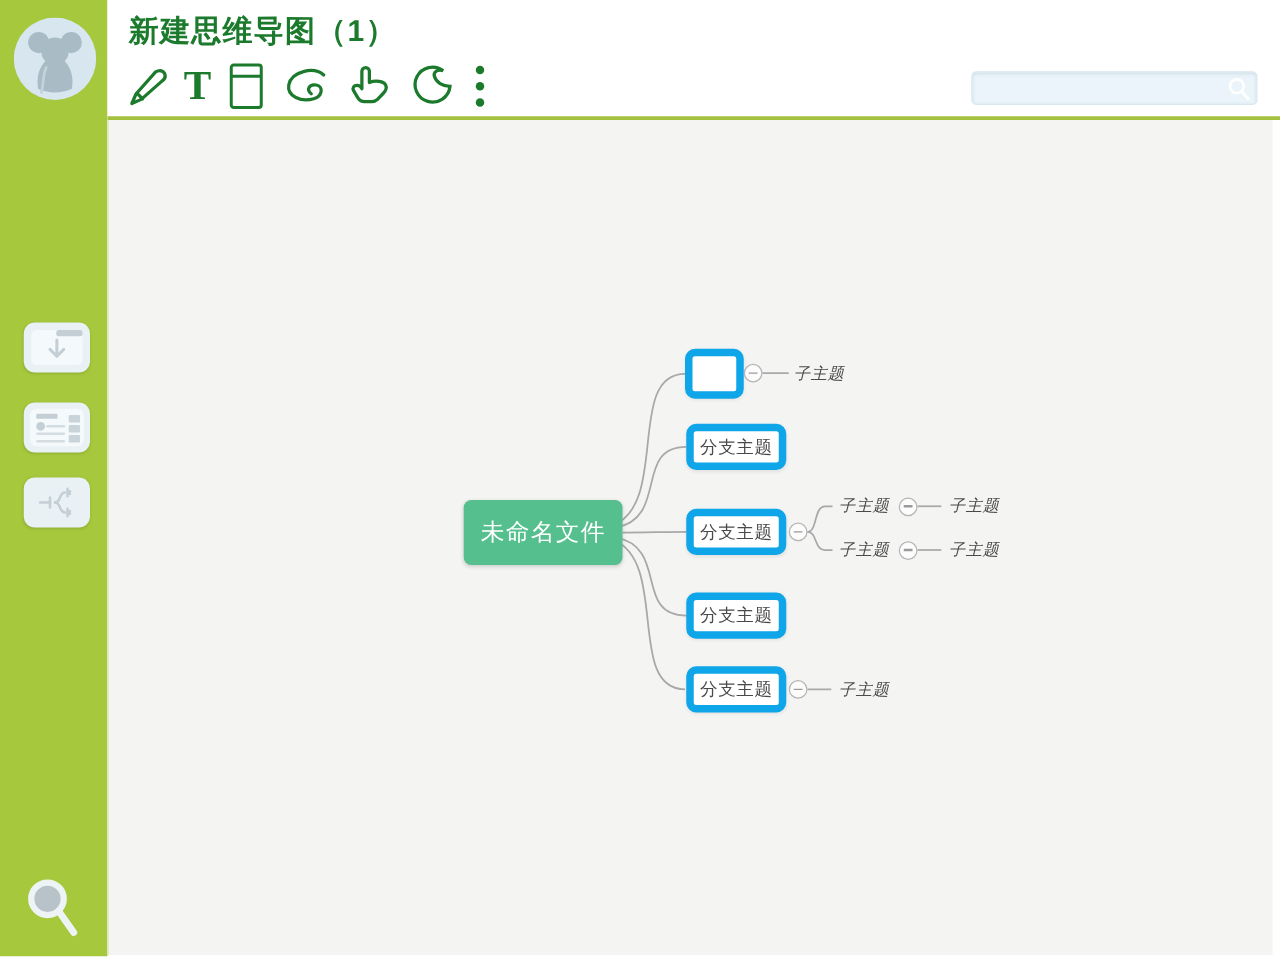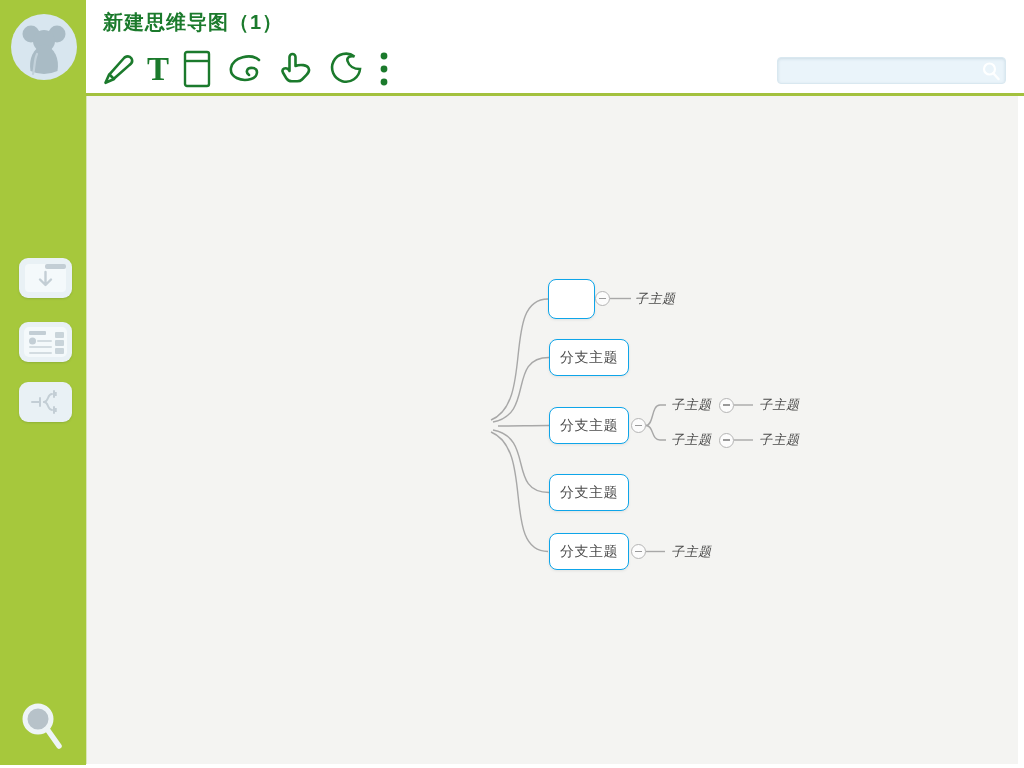--- a/index.html
+++ b/index.html
@@ -12,21 +12,21 @@
   .logo { position:absolute; left:11px; top:14px; width:66px; height:66px; }
   .side-tile { position:absolute; left:19px; width:53px; height:40px; border-radius:9px;
                background:#e9f1f5; box-shadow:0 1px 2px rgba(80,110,40,.25); cursor:pointer;
                display:flex; align-items:center; justify-content:center; }
   .tile-1 { top:258px; } .tile-2 { top:322px; } .tile-3 { top:382px; }
   .side-search { position:absolute; left:12px; top:694px; width:58px; height:62px; cursor:pointer; }
 
   
   .header { position:absolute; left:86px; top:0; width:938px; height:96px; background:#ffffff;
             border-bottom:3px solid #a3c13e; }
-  .doc-title { position:absolute; left:17px; top:9px; font-size:20px; font-weight:bold;
+  .doc-title { position:absolute; left:17px; top:9px; font-size:24px; font-weight:bold;
                color:#1b7a2c; letter-spacing:1px; white-space:nowrap; }
   .toolbar { position:absolute; left:15px; top:47px; height:44px; display:flex;
              align-items:center; gap:13px; }
   .tool { display:flex; align-items:center; justify-content:center; cursor:pointer; }
   .tool-T { font-family:"Liberation Serif","DejaVu Serif",serif; font-weight:bold;
             font-size:33px; line-height:34px; color:#1b7a2c; }
   .searchbox { position:absolute; right:18px; top:57px; width:229px; height:27px; }
   .searchbox input { width:100%; height:100%; border:1px solid #d9e8f0; border-radius:4px;
             background:#eaf4fa; box-shadow:inset 0 1px 3px rgba(120,150,170,.25);
             padding:0 30px 0 8px; font-size:13px; color:#456; outline:none; }
@@ -35,21 +35,21 @@
   
   .canvas { position:absolute; left:86px; top:96px; width:932px; height:668px;
             background:#f4f4f2; border-left:1px solid #d9e6b8; }
   .wires { position:absolute; left:0; top:0; width:932px; height:668px; }
 
   .node { position:absolute; display:flex; align-items:center; justify-content:center;
           cursor:pointer; }
   .root-node { left:284px; top:304px; width:127px; height:52px; background:#55bf8e;
                border-radius:6px; box-shadow:0 1px 3px rgba(0,0,0,.15); }
   .root-node span { color:#ffffff; font-size:19px; letter-spacing:1px; }
-  .branch { background:#ffffff; border:1px solid #0ea5e9; border-radius:8px;
+  .branch { background:#ffffff; border:6px solid #0ea5e9; border-radius:8px;
             box-shadow:0 1px 3px rgba(0,0,0,.08); }
   .branch span { color:#4a4a4a; font-size:14px; font-weight:500; letter-spacing:.5px; }
   .b1 { left:461px; top:183px; width:47px; height:40px; }
   .b2 { left:462px; top:243px; width:80px; height:37px; }
   .b3 { left:462px; top:311px; width:80px; height:37px; }
   .b4 { left:462px; top:378px; width:80px; height:37px; }
   .b5 { left:462px; top:437px; width:80px; height:37px; }
 
   .leaf { position:absolute; transform:translateY(-50%); font-size:13px; font-weight:500;
           color:#4a4a4a; letter-spacing:.5px; white-space:nowrap; cursor:pointer;font-style:italic; }
@@ -190,20 +190,23 @@
         <path d="M404 336 C448 354 414 455.5 461 455.5"></path>
         <path d="M523 202.5 L544 202.5"></path>
         <path d="M559 329.5 C567 329.5 564 309 573 309 L579 309"></path>
         <path d="M559 329.5 C567 329.5 564 344 573 344 L579 344"></path>
         <path d="M647 309 L666 309"></path>
         <path d="M647 344 L666 344"></path>
         <path d="M559 455.5 L578 455.5"></path>
       </g>
     </svg>
 
+    <div class="node root-node">
+      <span>未命名文件</span>
+    </div>
 
     <div class="node branch b1">
       <span></span>
     </div>
     <div class="node branch b2">
       <span>分支主题</span>
     </div>
     <div class="node branch b3">
       <span>分支主题</span>
     </div>

